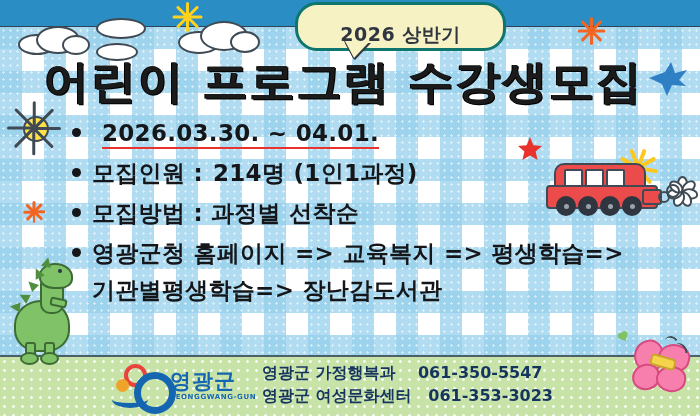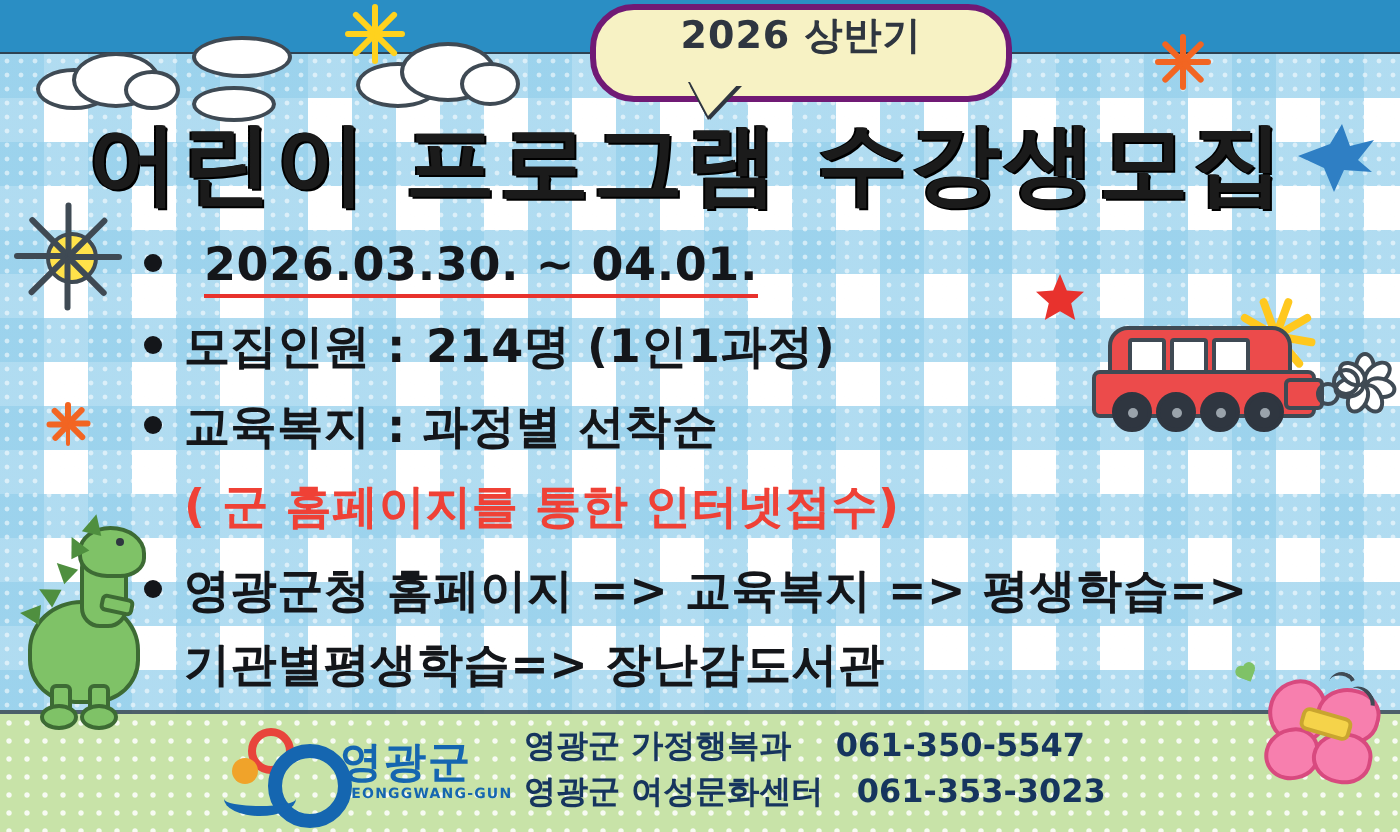--- a/index.html
+++ b/index.html
@@ -94,22 +94,22 @@
   .flower{position:absolute;}
   .flower i{position:absolute;left:50%;top:50%;width:7px;height:12px;margin:-12px 0 0 -3.5px;background:#ffffff;border:2px solid #3f4a54;border-radius:50%;transform-origin:50% 100%;display:block;}
 
   .bird{position:absolute;}
 
   .redstar{position:absolute;}
 
   
   .bubble{
     position:absolute;left:295px;top:2px;width:205px;height:43px;
-    background:#f7f2c4;border:3px solid #701a75;border-radius:22px;
-    display:flex;align-items:flex-start;justify-content:center;
+    background:#f7f2c4;border:3px solid #0f766e;border-radius:22px;
+    display:flex;align-items:flex-end;justify-content:center;
     z-index:6;
   }
   .bubble-text{
     font-size:19px;font-weight:bold;color:#2f3640;letter-spacing:.5px;white-space:nowrap;
   }
   .bubble-tail{
     position:absolute;left:345px;top:41px;width:0;height:0;
     border-left:9px solid transparent;border-right:16px solid transparent;
     border-top:17px solid #f7f2c4;z-index:6;
     filter:drop-shadow(1px 2px 0 #2f3640) drop-shadow(-1px 0 0 #2f3640);
@@ -353,26 +353,25 @@
 
     <div class="line">
       <span class="dot"></span>
       <span>모집인원 :</span>
       <span style="display:inline-block;width:10px;"></span>
       <span>214명 (1인1과정)</span>
     </div>
 
     <div class="line">
       <span class="dot"></span>
-      <span>교육복지 :</span>
+      <span>모집방법 :</span>
       <span style="display:inline-block;width:8px;"></span>
       <span>과정별 선착순</span>
     </div>
 
-    <div class="red-line">( 군 홈페이지를 통한 인터넷접수)</div>
 
     <div class="line" style="margin-bottom:6px;">
       <span class="dot"></span>
       <span>영광군청 홈페이지 =&gt; 교육복지 =&gt; 평생학습=&gt;</span>
     </div>
 
     <div class="path-line2">기관별평생학습=&gt; 장난감도서관</div>
   </div>
 
   <div class="footer">

